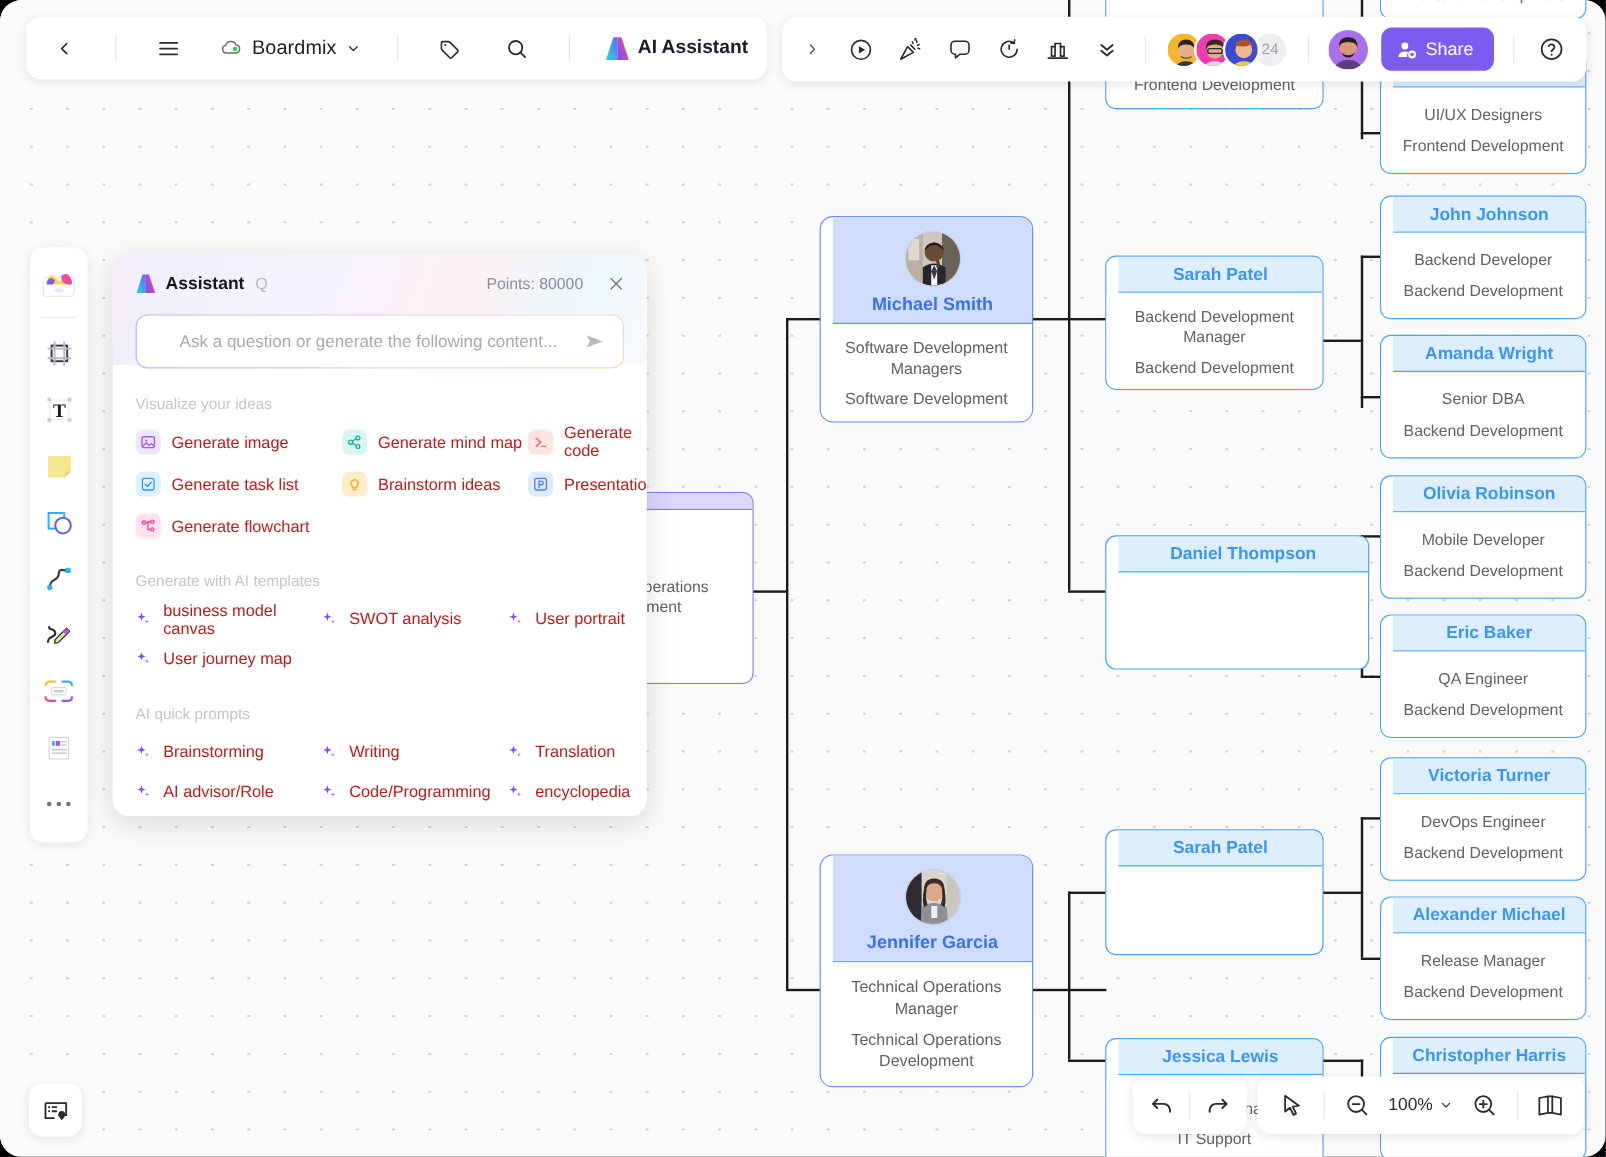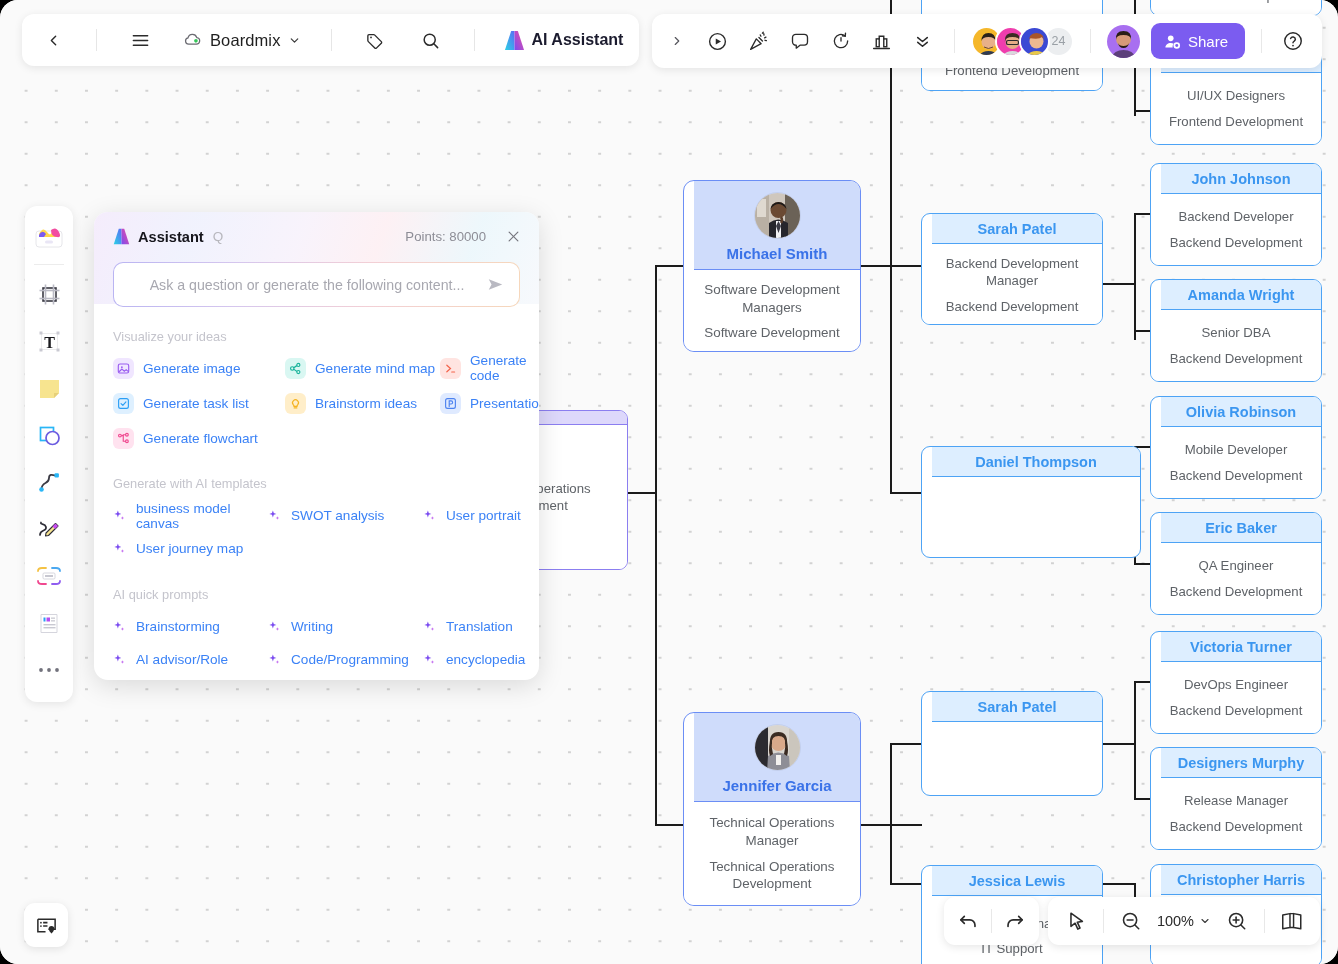--- a/index.html
+++ b/index.html
@@ -233,21 +233,21 @@
   }
   .grid3 {
     display: grid;
     grid-template-columns: 172px 155px auto;
     padding: 0 14px 0 19px;
     row-gap: 3px;
   }
   .gitem {
     display: flex; align-items: center; gap: 9px;
     height: 32px; cursor: pointer;
-    font-size: 13.6px; color: #3b82f6;
+    font-size: 13.6px; color: #b91c1c;
   }
   .sq {
     width: 21px; height: 21px; border-radius: 6px;
     display: flex; align-items: center; justify-content: center;
     flex-shrink: 0; font-size: 11px;
   }
   .spark { width: 15px; flex-shrink: 0; display:flex; }
   .grid3.tpl { grid-template-columns: 155px 155px auto; row-gap: 0; }
   .grid3.tpl .gitem, .grid3.qp .gitem { gap: 8px; height: 33px; }
   .grid3.qp { grid-template-columns: 155px 155px auto; row-gap: 0; }
@@ -470,21 +470,21 @@
 
   <div class="node" style="left:1150px; top:631px; width:172px; height:103px;">
     <div class="nhead">Victoria Turner</div>
     <div class="nbody">
       <span>DevOps Engineer</span>
       <span>Backend Development</span>
     </div>
   </div>
 
   <div class="node" style="left:1150px; top:747px; width:172px; height:103px;">
-    <div class="nhead">Designers Murphy</div>
+    <div class="nhead">Alexander Michael</div>
     <div class="nbody">
       <span>Release Manager</span>
       <span>Backend Development</span>
     </div>
   </div>
 
   <div class="node" style="left:1150px; top:864px; width:172px; height:103px;">
     <div class="nhead">Christopher Harris</div>
     <div class="nbody">
       <span></span>

